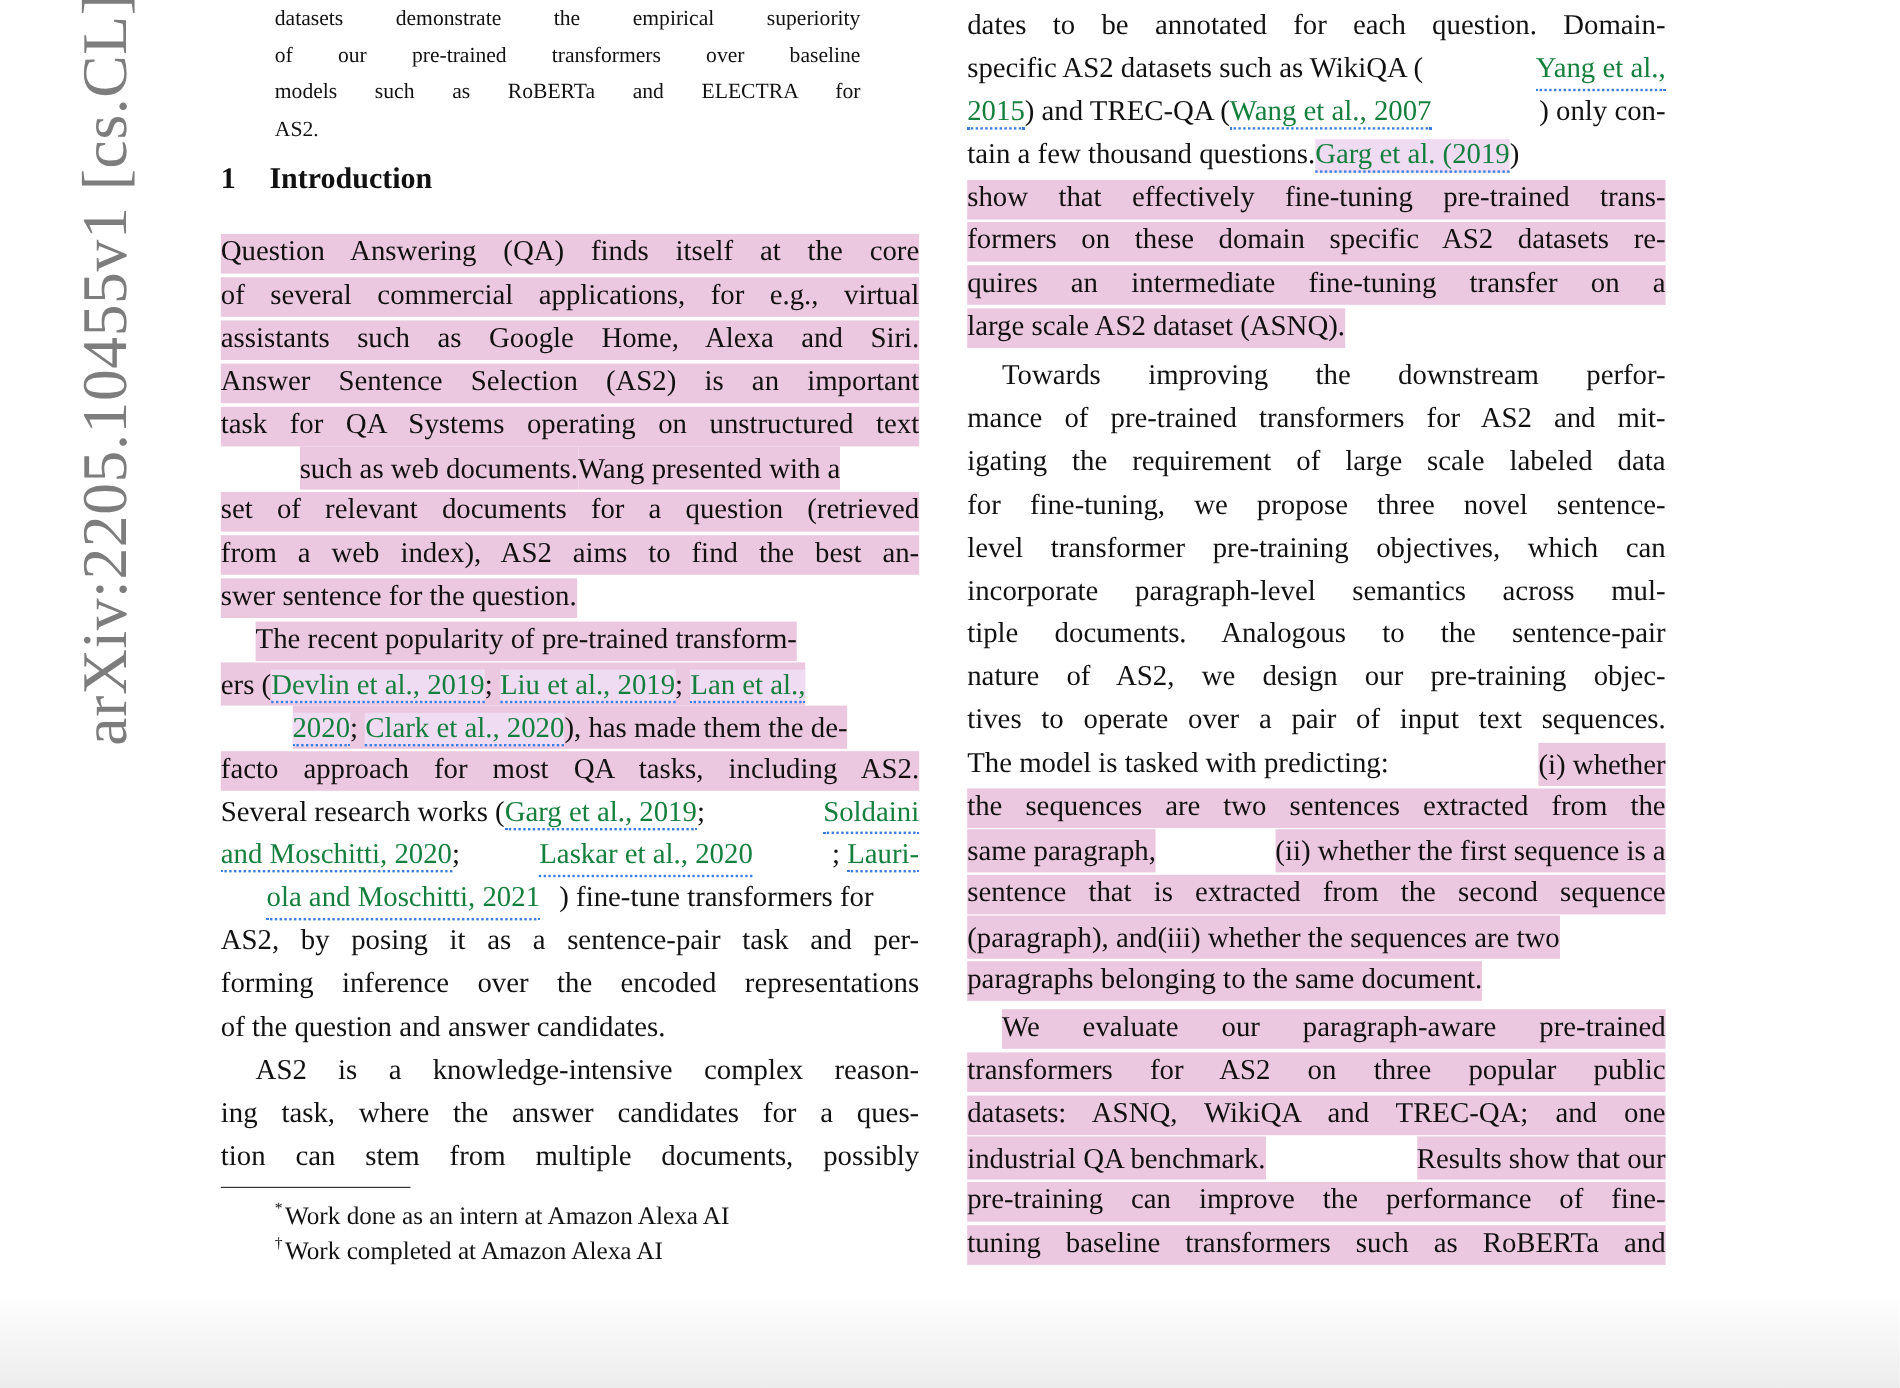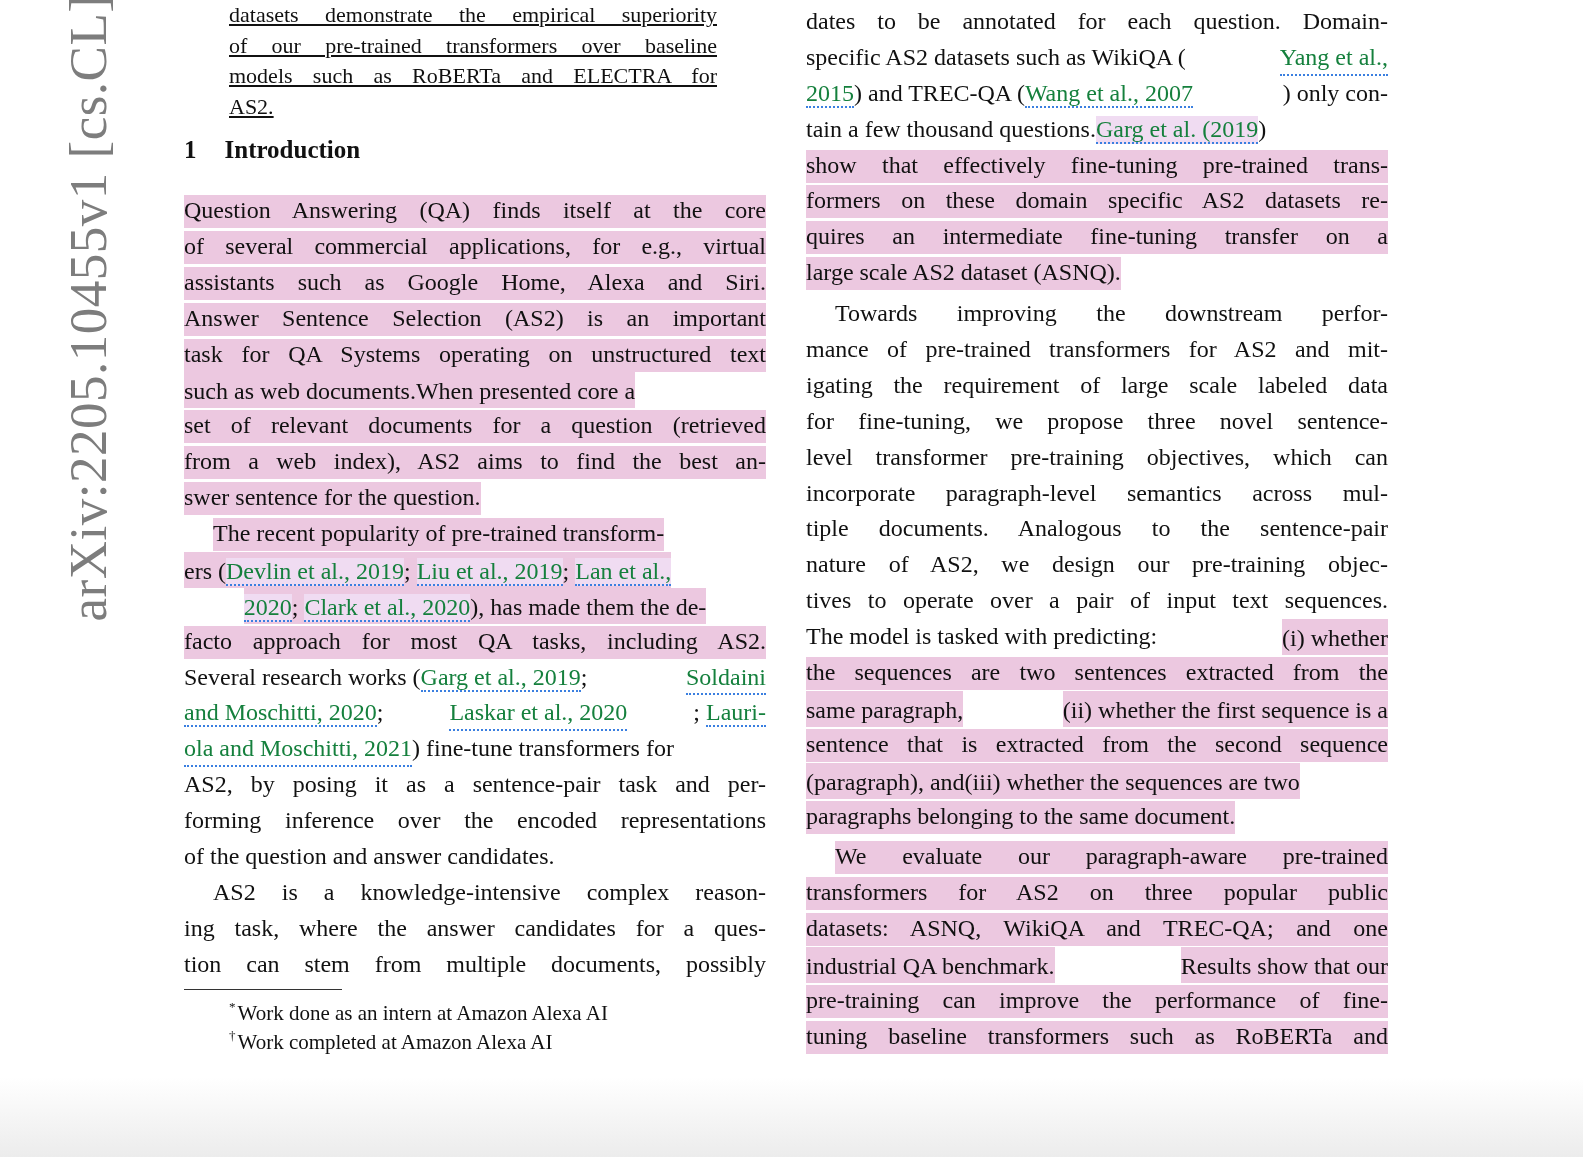--- a/index.html
+++ b/index.html
@@ -18,21 +18,21 @@
     transform: translate(-50%, -50%) rotate(-90deg);
     white-space: nowrap;
     font-size: 53px; color: #7d7d7d; letter-spacing: 0.5px;
     font-family: "Liberation Serif", serif;
   }
   .col { position: absolute; font-size: 24px; line-height: 35.9px; }
   .col-left { left: 184px; top: 0; width: 582px; }
   .col-right { left: 806px; top: 4px; width: 582px; }
   .line { display: block; height: 35.9px; white-space: nowrap; }
   .j { text-align: justify; text-align-last: justify; white-space: normal; }
-  .abs { position: absolute; left: 229px; width: 488px; font-size: 22px; line-height: 30.5px; text-decoration: underline; }
+  .abs { position: absolute; left: 229px; width: 488px; font-size: 18px; line-height: 30.5px; }
   .hl { background: #ecc8e0; padding: 2px 0 5px 0; }
   .cite { color: #15803d; border-bottom: 2px dotted #3a7fe0; }
   .cite-hl { background: #f0dcf2; }
   .heading {
     position: absolute; left: 184px; top: 136px;
     font-weight: bold; font-size: 25px;
   }
   .heading .num { margin-right: 28px; }
   .indent { padding-left: 29px; }
   .fn-rule { position: absolute; left: 184px; top: 989px; width: 158px; border-top: 1px solid #333; }
@@ -54,23 +54,23 @@
 <div class="heading">
   <span class="num">1</span><span>Introduction</span>
 </div>
 
 <div class="col col-left" style="top:193px;">
   <span class="line j"><span class="hl">Question Answering (QA) finds itself at the core</span></span>
   <span class="line j"><span class="hl">of several commercial applications, for e.g., virtual</span></span>
   <span class="line j"><span class="hl">assistants such as Google Home, Alexa and Siri.</span></span>
   <span class="line j"><span class="hl">Answer Sentence Selection (AS2) is an important</span></span>
   <span class="line j"><span class="hl">task for QA Systems operating on unstructured text</span></span>
-  <span class="line" style="display:flex;justify-content:flex-start;">
+  <span class="line" style="display:flex;justify-content:center;">
       <span class="hl">such as web documents.</span>
-      <span class="hl">When presented core a</span>
+      <span class="hl">Wang presented with a</span>
     </span>
   <span class="line j"><span class="hl">set of relevant documents for a question (retrieved</span></span>
   <span class="line j"><span class="hl">from a web index), AS2 aims to find the best an-</span></span>
   <span class="line"><span class="hl">swer sentence for the question.</span></span>
 
   <span class="line indent"><span class="hl">The recent popularity of pre-trained transform-</span></span>
   <span class="line" style="display:flex;justify-content:space-between;">
       <span class="hl"><span>ers (</span><span class="cite cite-hl">Devlin et al., 2019</span><span>; </span><span class="cite cite-hl">Liu et al., 2019</span><span>; </span><span class="cite cite-hl">Lan et al.,</span></span>
     </span>
   <span class="line" style="display:flex;justify-content:center;">
@@ -80,21 +80,21 @@
   <span class="line j"><span class="hl">facto approach for most QA tasks, including AS2.</span></span>
   <span class="line" style="display:flex;justify-content:space-between;">
       <span><span>Several research works (</span><span class="cite">Garg et al., 2019</span><span>; </span></span>
       <span class="cite">Soldaini</span>
     </span>
   <span class="line" style="display:flex;justify-content:space-between;">
       <span><span class="cite">and Moschitti, 2020</span><span>; </span></span>
       <span class="cite">Laskar et al., 2020</span>
       <span><span>; </span><span class="cite">Lauri-</span></span>
     </span>
-  <span class="line" style="display:flex;justify-content:flex-start;">
+  <span class="line" style="display:flex;justify-content:center;gap:16px;">
       <span class="cite">ola and Moschitti, 2021</span>
       <span>) fine-tune transformers for</span>
     </span>
   <span class="line j">AS2, by posing it as a sentence-pair task and per-</span>
   <span class="line j">forming inference over the encoded representations</span>
   <span class="line">of the question and answer candidates.</span>
 
   <span class="line j indent">AS2 is a knowledge-intensive complex reason-</span>
   <span class="line j">ing task, where the answer candidates for a ques-</span>
   <span class="line j">tion can stem from multiple documents, possibly</span>

